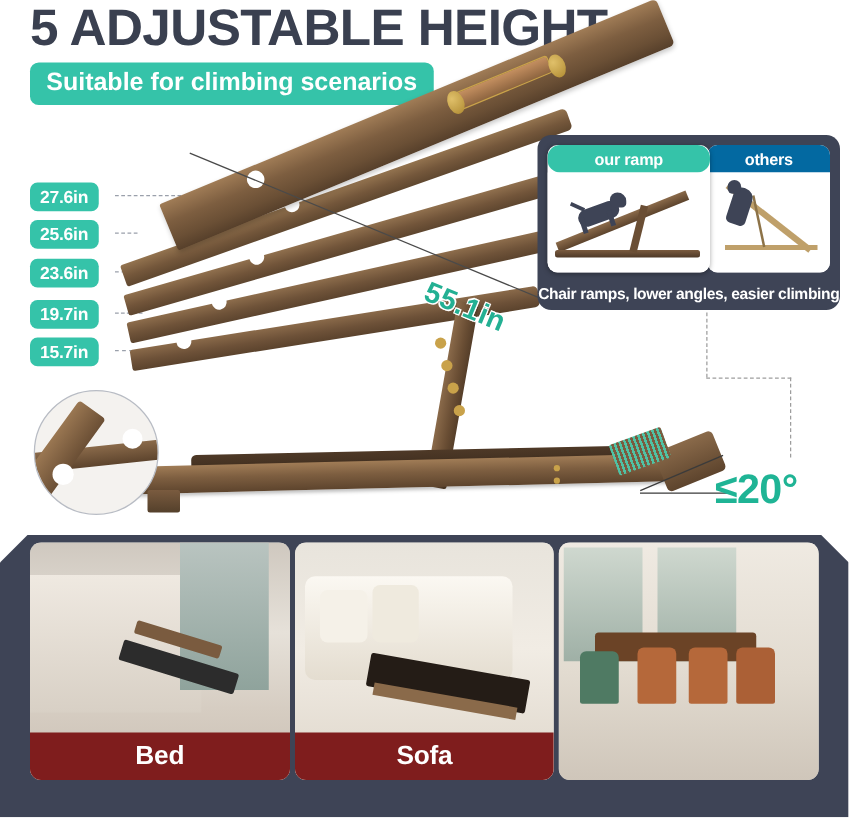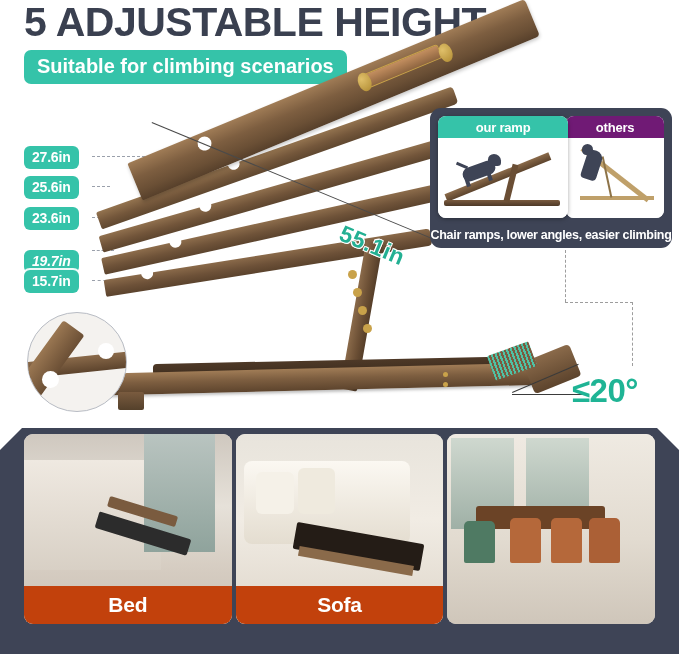--- a/index.html
+++ b/index.html
@@ -178,22 +178,22 @@
   .cpanel-head {
     height: 22px;
     color: #ffffff;
     font-size: 13px;
     font-weight: 800;
     display: flex;
     align-items: center;
     justify-content: center;
     letter-spacing: -0.2px;
   }
-  .cpanel.ours .cpanel-head  { background: #35c3a9; }
-  .cpanel.others .cpanel-head{ background: #701a75; }
+  .cpanel.ours .cpanel-head  { background: #35c3a9; border-radius: 10px; }
+  .cpanel.others .cpanel-head{ background: #0369a1; }
   .cpanel-art { position: relative; height: 80px; background:#fff; }
   .caption {
     position: absolute;
     left: 0; right: 0; bottom: 6px;
     text-align: center;
     color: #ffffff;
     font-size: 12.5px;
     font-weight: 800;
     letter-spacing: -0.3px;
   }
@@ -225,21 +225,21 @@
     flex: 1 1 0;
     border-radius: 9px;
     overflow: hidden;
     background: #dedbd6;
   }
   .scene-art { position: absolute; inset: 0; }
   .scene-label {
     position: absolute;
     left: 0; right: 0; bottom: 0;
     height: 38px;
-    background: #c2410c;
+    background: #7f1d1d;
     color: #ffffff;
     font-size: 21px;
     font-weight: 800;
     display: flex;
     align-items: center;
     justify-content: center;
     letter-spacing: -0.2px;
   }
 </style>
 </head>
@@ -252,21 +252,21 @@
 
   <div class="height-badge" style="left:24px; top:146px;">27.6in</div>
   <div class="lead-line" style="left:92px; top:156px; width:58px;"></div>
 
   <div class="height-badge" style="left:24px; top:176px;">25.6in</div>
   <div class="lead-line" style="left:92px; top:186px; width:18px;"></div>
 
   <div class="height-badge" style="left:24px; top:207px;">23.6in</div>
   <div class="lead-line" style="left:92px; top:217px; width:24px;"></div>
 
-  <div class="height-badge" style="left:24px; top:250px;font-style:italic;">19.7in</div>
+  <div class="height-badge" style="left:24px; top:240px;">19.7in</div>
   <div class="lead-line" style="left:92px; top:250px; width:22px;"></div>
 
   <div class="height-badge" style="left:24px; top:270px;">15.7in</div>
   <div class="lead-line" style="left:92px; top:280px; width:20px;"></div>
 
   <div class="ramp-stage">
 
     <div class="plank" style="left:10px; top:160px; width:330px; height:17px; transform:rotate(-9deg);
                 background:linear-gradient(180deg,#8a6a4a 0%,#6d5138 55%,#5b432d 100%);">
       <div class="notch" style="left:38px; top:-6px;"></div>

